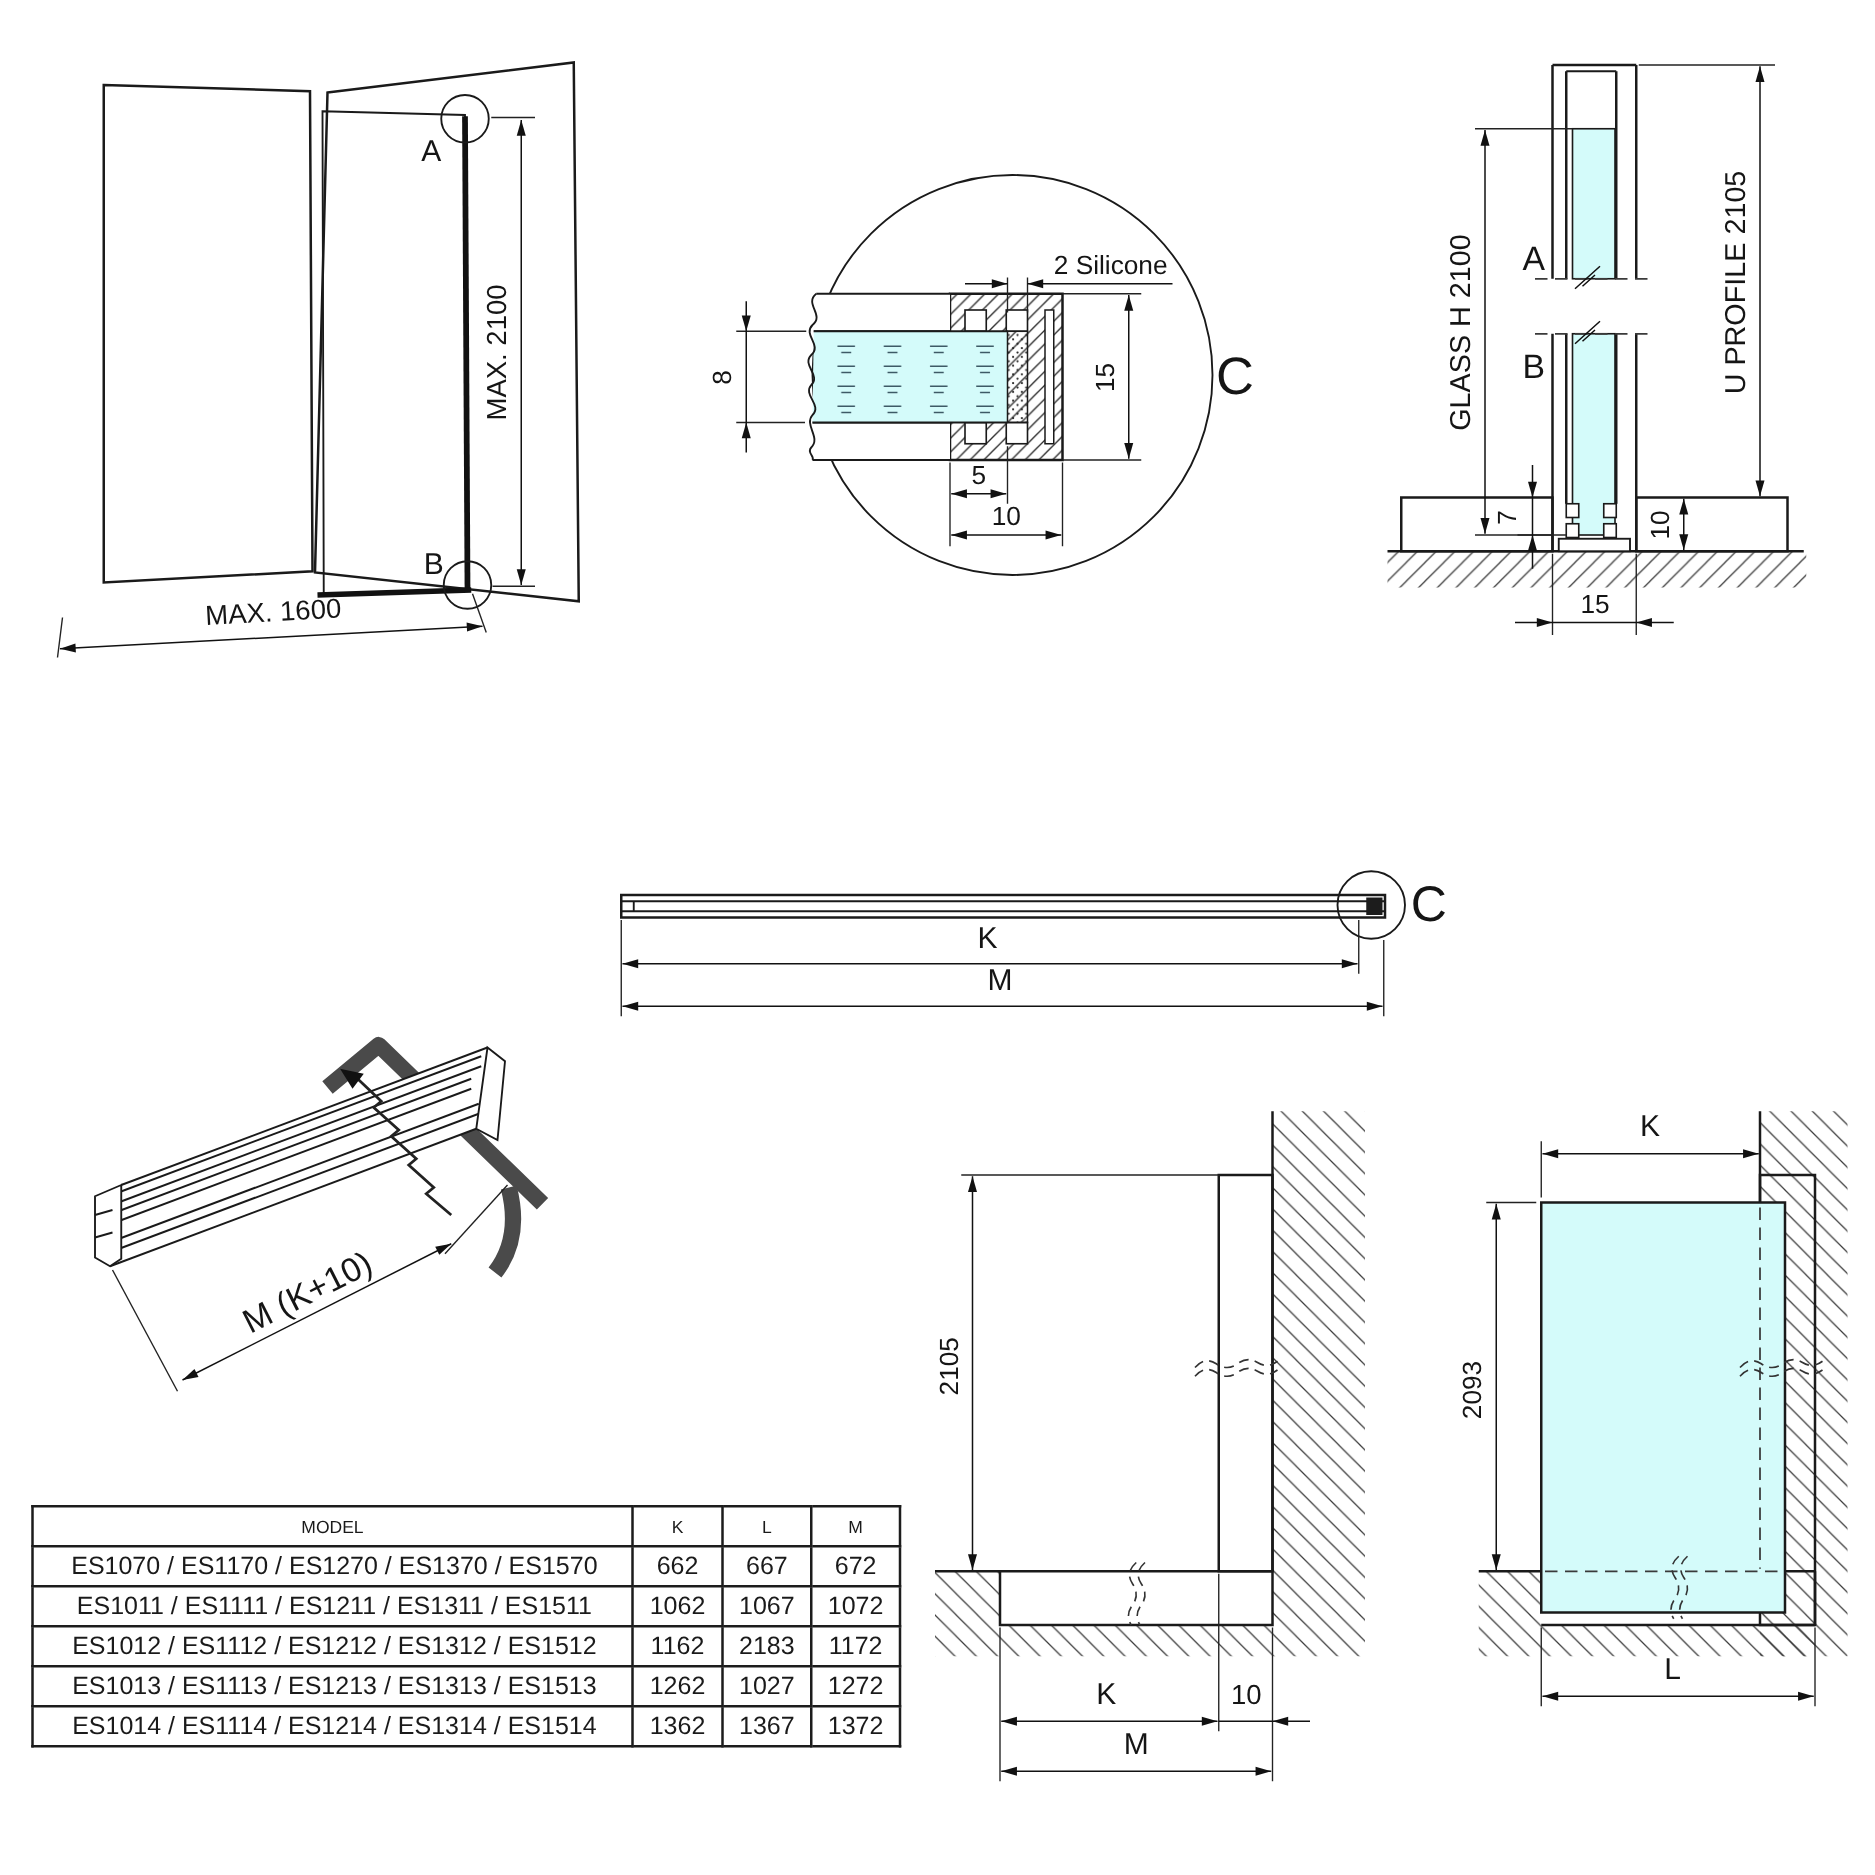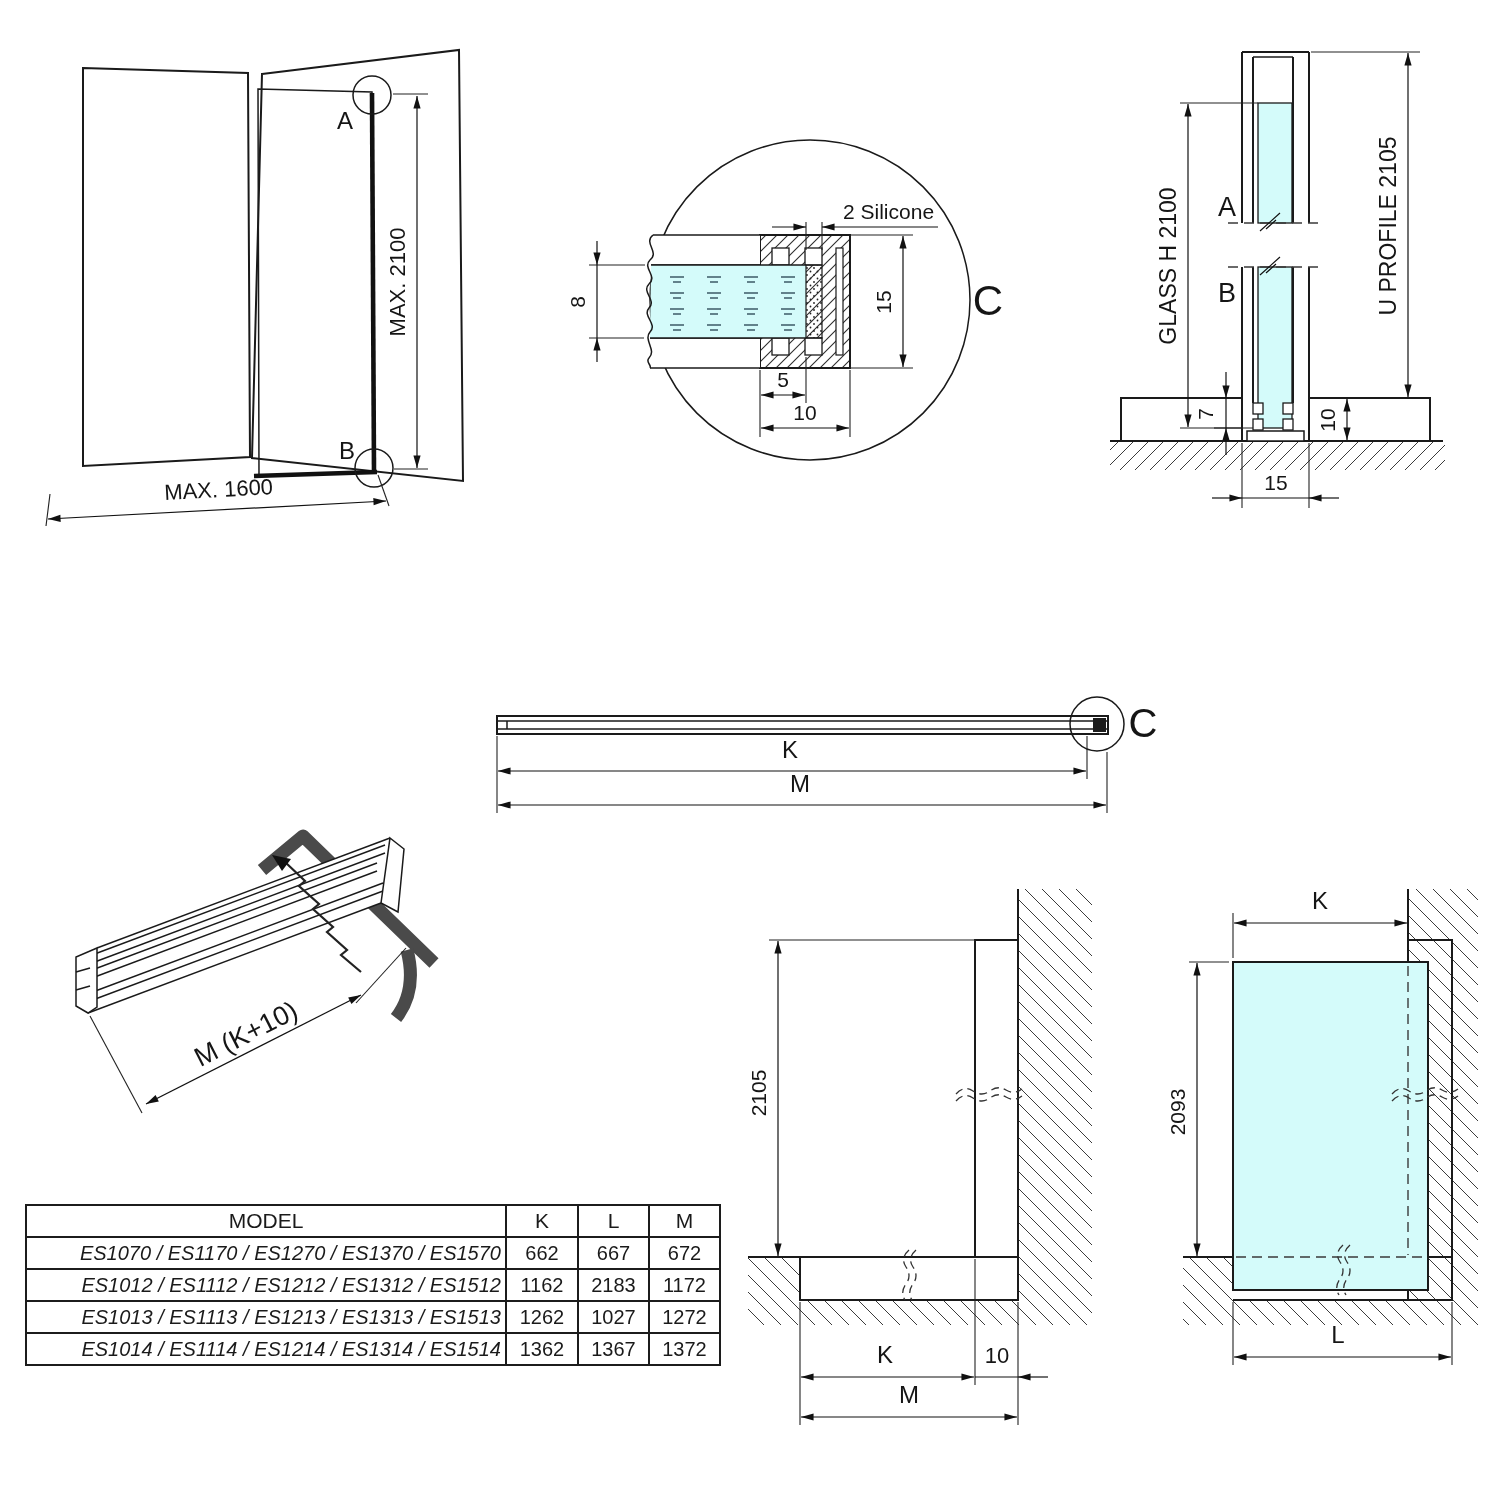--- a/index.html
+++ b/index.html
@@ -13,22 +13,22 @@
   .dim{stroke:#111;stroke-width:1.2;fill:none;}
   .ext{stroke:#222;stroke-width:1.1;fill:none;}
   .dash{stroke:#3a3a3a;stroke-width:1.4;fill:none;stroke-dasharray:10 6;}
   .wavy{stroke:#333;stroke-width:1.3;fill:none;stroke-dasharray:8 5;}
   .white{fill:#ffffff;}
   .cellnum{text-align:center;}
   #modelTable{position:absolute;left:25px;top:1204px;width:694px;border-collapse:collapse;
               table-layout:fixed;font-size:20px;color:#1a1a1a;}
   #modelTable td,#modelTable th{border:2px solid #1c1c1c;height:30px;padding:0 4px;
               font-weight:normal;white-space:nowrap;overflow:hidden;}
-  #modelTable th{font-size:21px;}
-  .mcol{text-align:right;padding-left:7px!important;font-style:italic;}
+  #modelTable th{font-size:14px;}
+  .mcol{text-align:center;padding-left:7px!important;}
 </style>
 </head>
 <body>
 
 <div id="stage">
 <svg width="1500" height="1500" viewBox="0 0 1500 1500">
   <defs>
     <pattern id="hatchUp" width="11" height="11" patternUnits="userSpaceOnUse">
       <path d="M0,11 L11,0 M-2.8,2.8 L2.8,-2.8 M8.2,13.8 L13.8,8.2" stroke="#2e2e2e" stroke-width="1.1"></path>
     </pattern>
@@ -306,20 +306,26 @@
     <th>L</th>
     <th>M</th>
   </tr>
   <tr>
     <td class="mcol">ES1070 / ES1170 / ES1270 / ES1370 / ES1570</td>
     <td class="cellnum">662</td>
     <td class="cellnum">667</td>
     <td class="cellnum">672</td>
   </tr>
   <tr>
+    <td class="mcol">ES1011 / ES1111 / ES1211 / ES1311 / ES1511</td>
+    <td class="cellnum">1062</td>
+    <td class="cellnum">1067</td>
+    <td class="cellnum">1072</td>
+  </tr>
+  <tr>
     <td class="mcol">ES1012 / ES1112 / ES1212 / ES1312 / ES1512</td>
     <td class="cellnum">1162</td>
     <td class="cellnum">2183</td>
     <td class="cellnum">1172</td>
   </tr>
   <tr>
     <td class="mcol">ES1013 / ES1113 / ES1213 / ES1313 / ES1513</td>
     <td class="cellnum">1262</td>
     <td class="cellnum">1027</td>
     <td class="cellnum">1272</td>

